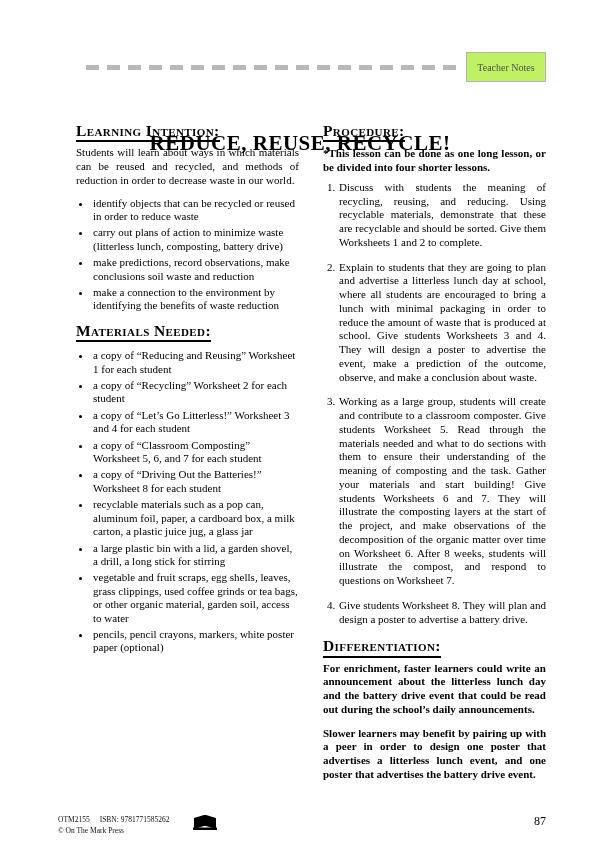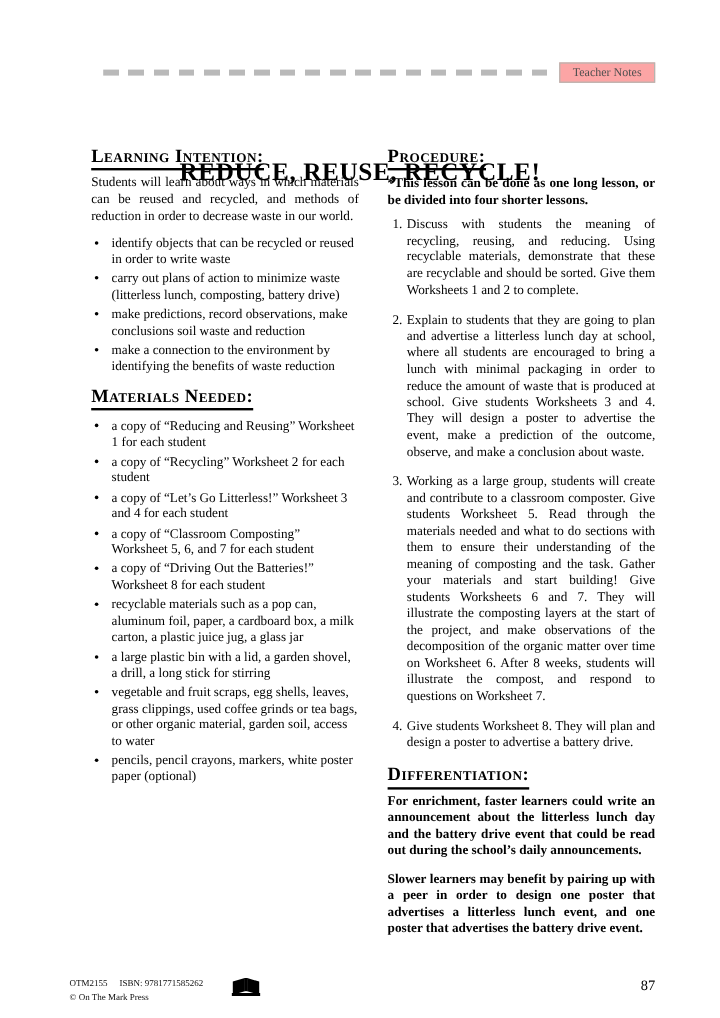--- a/index.html
+++ b/index.html
@@ -4,21 +4,21 @@
 <style>
   * { margin:0; padding:0; box-sizing:border-box; }
   html,body { background:#ffffff; }
   body { width:600px; height:848px; font-family:"Liberation Serif", serif; color:#000; }
   .page { position:relative; width:600px; height:848px; background:#fff; overflow:hidden; }
 
   
   .topbar { position:absolute; top:52px; left:86px; right:54px; display:flex; align-items:center; }
   .dashes { flex:1; height:5px; margin-right:7px;
             background:repeating-linear-gradient(90deg,#b9b9b9 0 13px, transparent 13px 21px); }
-  .tab { width:80px; height:17px; background:#fca5a5; border:1px solid #b5b5b0;
+  .tab { width:80px; height:30px; background:#bef264; border:1px solid #b5b5b0;
          display:flex; align-items:center; justify-content:center;
          font-size:10px; color:#4f4f4f; }
 
   .title { position:absolute; top:84px; left:0; right:0; text-align:center;
            font-size:21px; font-weight:bold; letter-spacing:0.5px;margin-top:47px; }
 
   .columns { position:absolute; top:122px; left:76px; right:54px; display:flex; gap:24px; }
   .col { flex:1; min-width:0; }
 
   h2.sec { font-size:15.5px; font-weight:bold; font-variant:small-caps; letter-spacing:0.4px;
@@ -61,21 +61,21 @@
 
     <div class="col">
 
       <div class="section">
         <h2 class="sec">Learning Intention:</h2>
         <p class="body">Students will learn about ways in which materials can be reused and recycled, and methods of reduction in order to decrease waste in our world.</p>
       </div>
 
       <div class="section">
         <ul class="bullets">
-          <li>identify objects that can be recycled or reused in order to write waste</li>
+          <li>identify objects that can be recycled or reused in order to reduce waste</li>
           <li>carry out plans of action to minimize waste (litterless lunch, composting, battery drive)</li>
           <li>make predictions, record observations, make conclusions soil waste and reduction</li>
           <li>make a connection to the environment by identifying the benefits of waste reduction</li>
         </ul>
       </div>
 
       <div class="section">
         <h2 class="sec">Materials Needed:</h2>
         <ul class="bullets">
           <li>a copy of “Reducing and Reusing” Worksheet 1 for each student</li>

